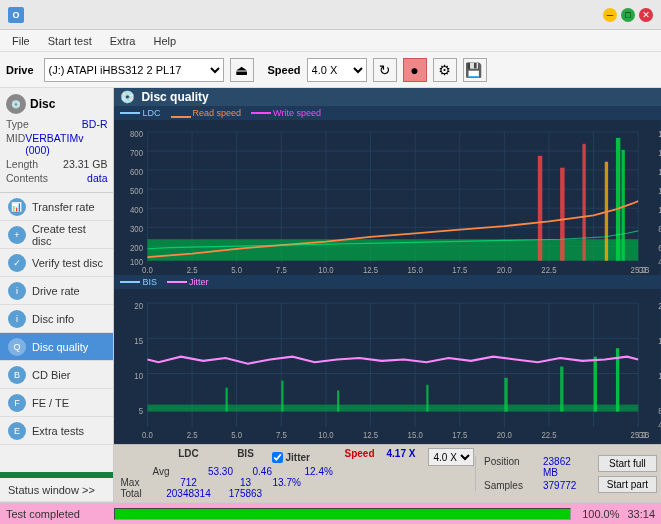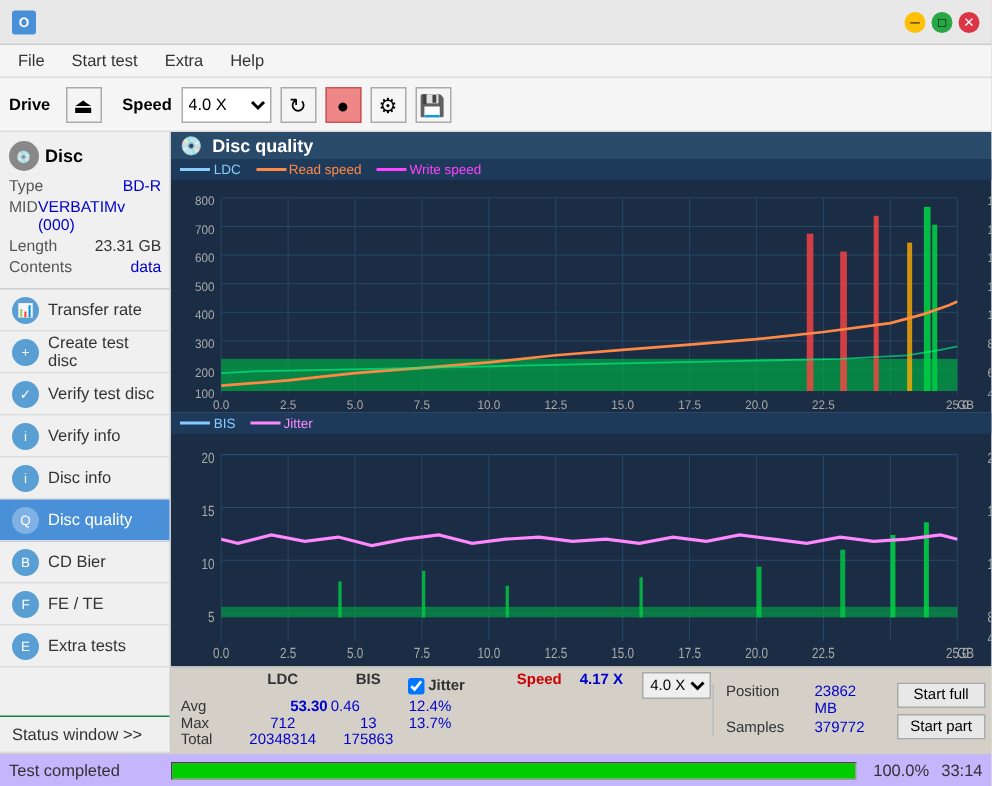--- a/index.html
+++ b/index.html
@@ -45,34 +45,34 @@
     .label-input { width: 90px; height: 16px; border: 1px solid #aaa; font-size: 10px; }
     .label-btn { width: 16px; height: 16px; border: 1px solid #aaa; background: #f5f5f5; cursor: pointer; font-size: 10px; }
     
     .sidebar-nav { display: flex; flex-direction: column; }
     .nav-item { height: 28px; display: flex; align-items: center; padding: 0 8px; cursor: pointer; font-size: 11px; color: #333; border-bottom: 1px solid #ddd; }
     .nav-item.active { background: #4a90d9; color: white; }
     .nav-item-icon { width: 18px; height: 18px; border-radius: 50%; background: #5a9fd4; display: flex; align-items: center; justify-content: center; margin-right: 6px; font-size: 9px; color: white; flex-shrink: 0; }
     .nav-item.active .nav-item-icon { background: rgba(255,255,255,0.3); }
     
     
-    .sidebar-status { margin-top: auto; border-top: 1px solid #15803d; }
+    .sidebar-status { margin-top: auto; border-top: 6px solid #15803d; }
     .status-btn { width: 100%; height: 24px; text-align: left; padding: 0 8px; border: none; background: #f0f0f0; cursor: pointer; font-size: 11px; color: #333; border-bottom: 1px solid #ddd; }
     
     
     .content { flex: 1; display: flex; flex-direction: column; background: #d4d0c8; }
     .dq-header { background: #2a4a6a; padding: 2px 6px; display: flex; align-items: center; gap: 6px; }
     .dq-icon { color: #64b4f4; font-size: 12px; }
     .dq-title { color: white; font-size: 12px; font-weight: bold; }
     
     
     .charts-container { display: flex; flex-direction: column; flex: 1; }
     
     
-    .bottom-bar { height: 22px; background: #c4b5fd; border-top: 1px solid #ccc; display: flex; align-items: center; padding: 0 6px; gap: 8px; }
+    .bottom-bar { height: 22px; background: #f9a8d4; border-top: 1px solid #ccc; display: flex; align-items: center; padding: 0 6px; gap: 8px; }
     .status-text { font-size: 11px; color: #333; min-width: 100px; }
     .progress-bar-bg { flex: 1; height: 12px; background: #ccc; border: 1px inset #999; position: relative; }
     .progress-bar-fill { height: 100%; background: #00cc00; }
     .progress-pct { font-size: 11px; color: #333; min-width: 40px; text-align: right; }
     .time-text { font-size: 11px; color: #333; }
     
     
     .start-btn { background: #e8e8e8; border: 1px solid #aaa; font-size: 10px; padding: 2px 8px; cursor: pointer; white-space: nowrap; }
   </style>
 </head>
@@ -91,20 +91,23 @@
 
 <div class="menu-bar">
   <span class="menu-item">File</span>
   <span class="menu-item">Start test</span>
   <span class="menu-item">Extra</span>
   <span class="menu-item">Help</span>
 </div>
 
 <div class="toolbar">
   <span class="drive-label">Drive</span>
+  <select class="drive-select">
+    <option>(J:)  ATAPI iHBS312  2 PL17</option>
+  </select>
   <button class="toolbar-icon-btn">⏏</button>
   <span class="speed-label">Speed</span>
   <select class="speed-select">
     <option>4.0 X</option>
   </select>
   <button class="toolbar-icon-btn">↻</button>
   <button class="toolbar-icon-btn" style="background:#e88; border-color:#c55;">●</button>
   <button class="toolbar-icon-btn">⚙</button>
   <button class="toolbar-icon-btn">💾</button>
 </div>
@@ -144,21 +147,21 @@
       <div class="nav-item">
         <div class="nav-item-icon">+</div>
         <span>Create test disc</span>
       </div>
       <div class="nav-item">
         <div class="nav-item-icon">✓</div>
         <span>Verify test disc</span>
       </div>
       <div class="nav-item">
         <div class="nav-item-icon">i</div>
-        <span>Verify info</span>
+        <span>Drive rate</span>
       </div>
       <div class="nav-item">
         <div class="nav-item-icon">i</div>
         <span>Disc info</span>
       </div>
       <div class="nav-item active">
         <div class="nav-item-icon">Q</div>
         <span>Disc quality</span>
       </div>
       <div class="nav-item">
@@ -189,21 +192,21 @@
 
     <div class="charts-container" style="flex:1;">
 
       <div style="flex:1; background:#1e3a5a; position:relative; display:flex; flex-direction:column;">
 
         <div style="display:flex; gap:10px; padding:2px 6px; align-items:center; background:#1e3a5a;">
           <span style="display:flex; align-items:center; gap:2px; color:#88ccff; font-size:9px;">
             <span style="display:inline-block; width:20px; height:2px; background:#88ccff;"></span>
             <span>LDC</span>
           </span>
-          <span style="display:flex; align-items:center; gap:2px; color:#ff8844; font-size:9px;">
+          <span style="display:flex; align-items:flex-end; gap:2px; color:#ff8844; font-size:9px;">
             <span style="display:inline-block; width:20px; height:2px; background:#ff8844;"></span>
             <span>Read speed</span>
           </span>
           <span style="display:flex; align-items:center; gap:2px; color:#ff44ff; font-size:9px;">
             <span style="display:inline-block; width:20px; height:2px; background:#ff44ff;"></span>
             <span>Write speed</span>
           </span>
         </div>
 
         <svg width="100%" height="100%" viewBox="0 0 490 130" preserveAspectRatio="none" style="flex:1;">
@@ -364,23 +367,23 @@
             <input type="checkbox" checked="" style="width: 11px; height: 11px;">
             <span style="font-size:10px; font-weight:bold;">Jitter</span>
           </span>
           <span style="min-width:40px; font-size:10px; color:#cc0000;">Speed</span>
           <span style="min-width:40px; color:#0000cc; font-size:10px; font-weight:bold;">4.17 X</span>
           <select style="height:18px; font-size:10px; border:1px solid #aaa; width:50px;">
             <option>4.0 X</option>
           </select>
         </div>
 
-        <div style="display:flex; font-size:10px; gap:2px; padding:0 2px;">
+        <div style="display:flex; font-size:10px; gap:2px; padding:0 2px;margin-left:32px;">
           <span style="min-width:36px; color:#333;">Avg</span>
-          <span style="min-width:60px; color:#0000cc; text-align:right;font-weight:bold;">53.30</span>
+          <span style="min-width:60px; color:#0000cc; text-align:center;">53.30</span>
           <span style="min-width:50px; color:#0000cc; text-align:left;">0.46</span>
           <span style="min-width:70px; color:#0000cc;">12.4%</span>
         </div>
 
         <div style="display:flex; font-size:10px; gap:2px; padding:0 2px;">
           <span style="min-width:36px; color:#333;">Max</span>
           <span style="min-width:60px; color:#0000cc; text-align:center;">712</span>
           <span style="min-width:50px; color:#0000cc; text-align:center;">13</span>
           <span style="min-width:70px; color:#0000cc;">13.7%</span>
         </div>

